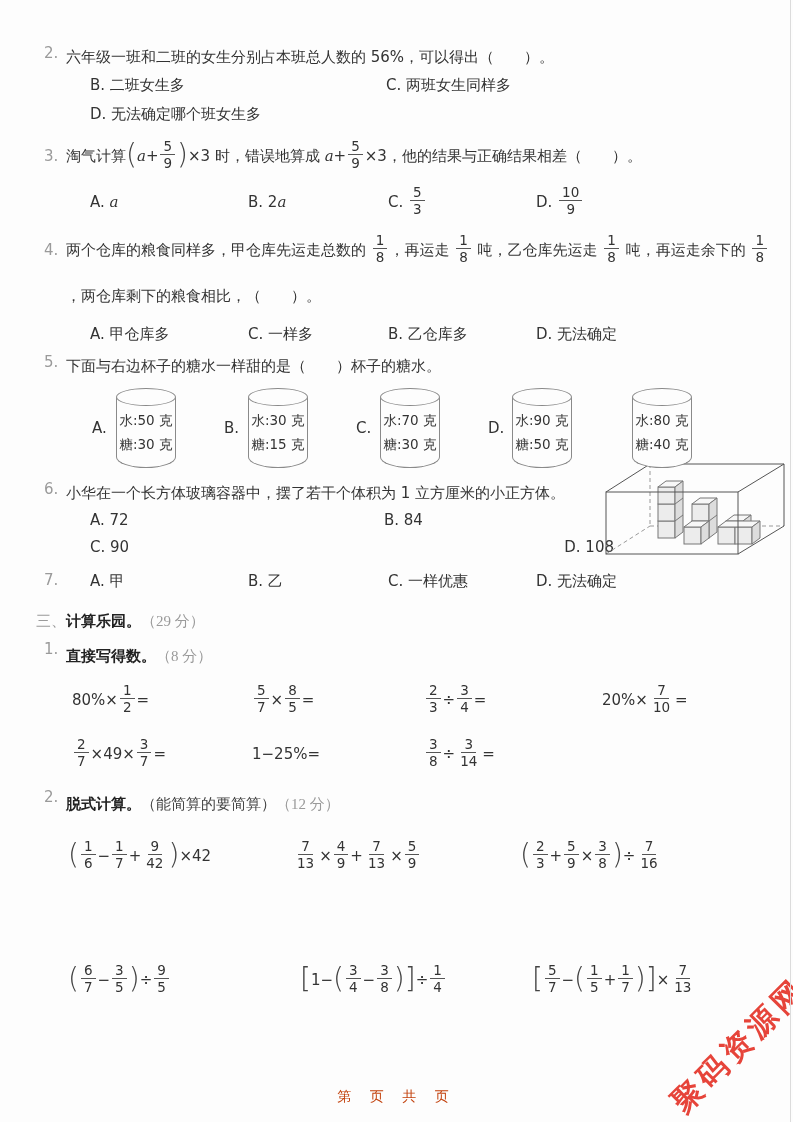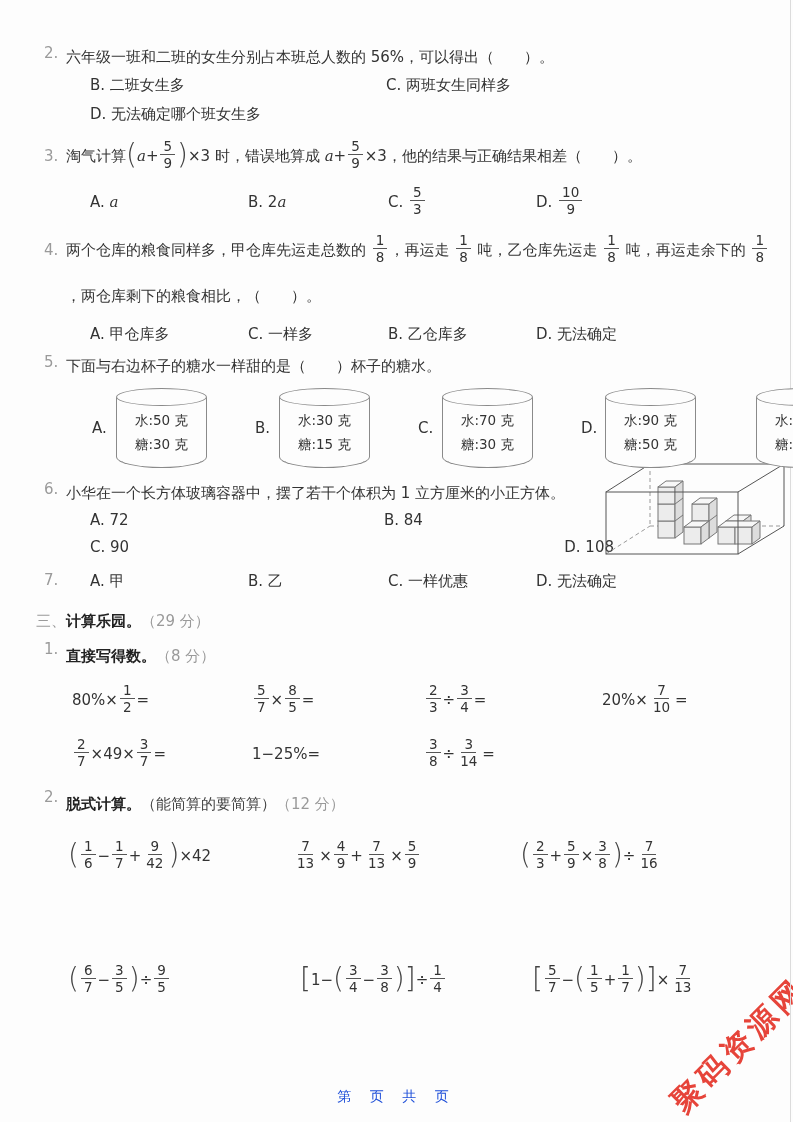--- a/index.html
+++ b/index.html
@@ -31,50 +31,50 @@
   .frac .fn { padding:0 3px; border-bottom:1px solid #555; }
   .frac .fd { padding:0 3px; }
   .paren { font-size:28px; font-weight:200; vertical-align:middle; line-height:0;
            position:relative; top:-2px; color:#444; }
   .ital { font-style:italic; font-family:"DejaVu Serif","Liberation Serif",serif; }
 
   
   .cyl-row { display:flex; align-items:center; padding-left:26px; margin:6px 0 10px 0; height:84px; }
   .cyl-unit { display:flex; align-items:center; }
   .cyl-label { width:24px; color:#333; }
-  .cyl { position:relative; width:91px; height:80px; margin-right:48px; }
+  .cyl { position:relative; width:60px; height:80px; margin-right:48px; }
   .cyl-unit:last-child .cyl { margin-right:0; }
   .cyl-top { position:absolute; top:0; left:0; right:0; height:18px;
              border:1.2px solid #8a8a8a; border-radius:50%; background:#fdfdfd; z-index:2; }
   .cyl-body { position:absolute; top:9px; left:0; right:0; bottom:0;
               border:1.2px solid #8a8a8a; border-top:none;
               border-radius:0 0 50% 50% / 0 0 11px 11px; background:#fdfdfd; z-index:1; }
   .cyl-text { position:absolute; top:20px; left:0; right:0; z-index:3;
               text-align:center; font-size:13.5px; line-height:24px; color:#333; }
 
   
   .sec-head { margin:10px 0 4px 0; line-height:30px; }
   .sec-prefix { color:#9a9a9a; }
   .sec-title { font-weight:bold; color:#222; }
-  .sec-points { color:#9a9a9a; }
+  .sec-points { color:#9a9a9a;font-family:Liberation Serif, serif; }
   .sub-head { line-height:28px; margin-top:2px; }
 
   .calc-grid { display:grid; grid-template-columns:180px 172px 178px 1fr;
                padding-left:28px; row-gap:14px; margin:10px 0 14px 0; }
   .calc-cell { line-height:40px; white-space:nowrap; }
   .tuoshi-grid { display:grid; grid-template-columns:224px 228px 1fr;
                  padding-left:24px; margin-top:12px; }
   .tuoshi-cell { line-height:52px; white-space:nowrap; }
   .tuoshi-row2 { margin-top:72px; }
 
   
   .fig6 { position:absolute; left:602px; top:458px; }
 
   .footer { position:absolute; bottom:16px; left:0; right:0; text-align:center;
-            font-size:14px; color:#1d4ed8; letter-spacing:7px; }
+            font-size:14px; color:#c2410c; letter-spacing:7px; }
   .watermark { position:absolute; right:-34px; bottom:56px;
                transform:rotate(-45deg); font-weight:bold; font-size:30px;
                letter-spacing:5px; color:#e5352a; opacity:.92; }
   .edge-line { position:absolute; top:0; bottom:0; right:2px; width:1px; background:#dcdcdc; }
 </style>
 </head>
 <body>
 
 <div class="sheet">
   <div class="content">

